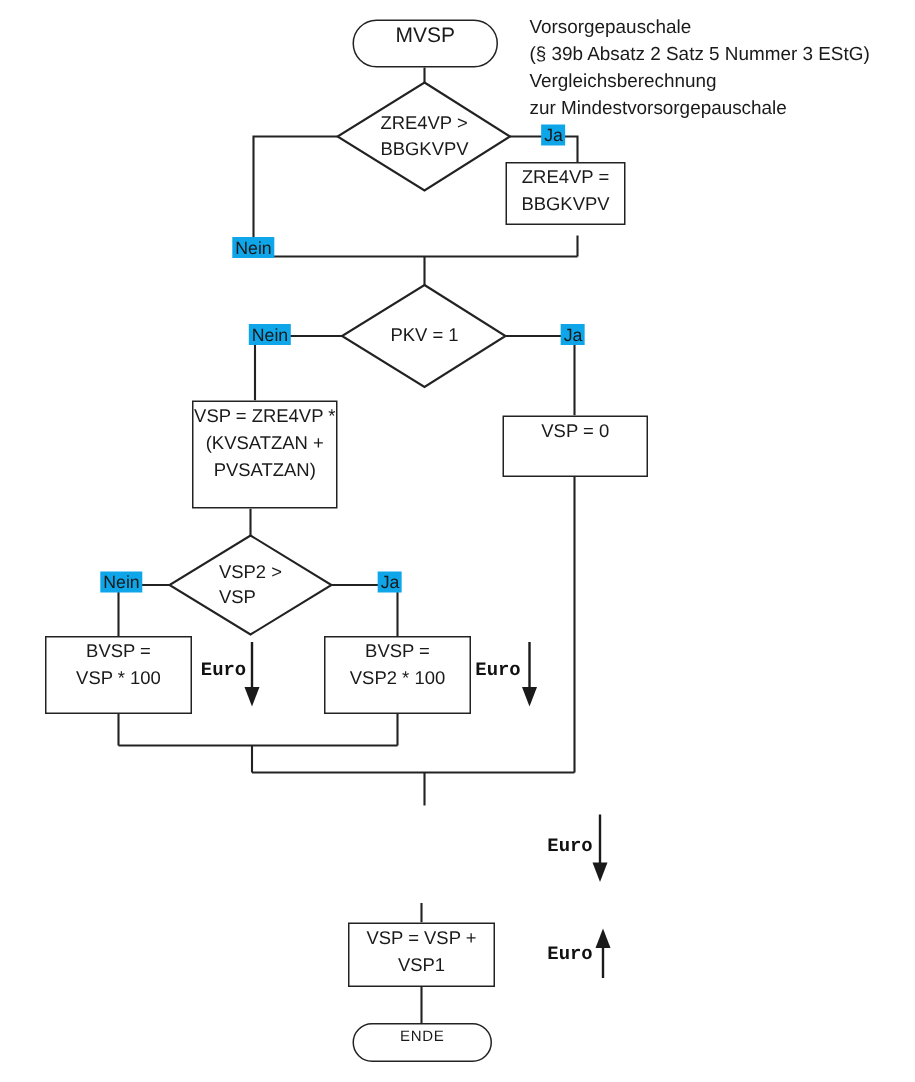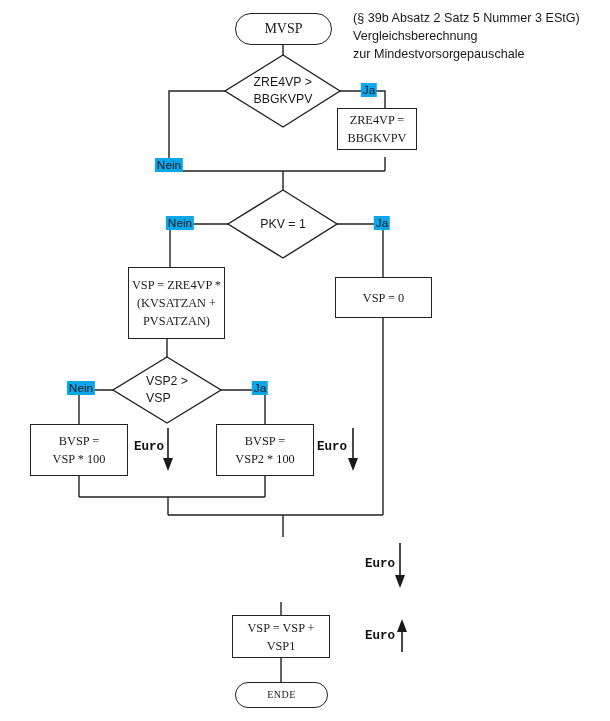--- a/index.html
+++ b/index.html
@@ -38,27 +38,25 @@
   .wires polygon.arrow-head {
     fill: #1a1a1a;
     stroke: none;
   }
   .node {
     position: absolute;
     box-sizing: border-box;
     border: 1.4px solid #222222;
     background: #ffffff;
     display: flex;
-    align-items: center;
     justify-content: center;
     text-align: center;
     font-size: 12.3px;
     line-height: 18px;
     color: #1a1a1a;
-    font-family: Liberation Serif, serif;
   }
   .oval-start { border-radius: 16px; font-size: 14px; }
   .oval-end { border-radius: 13px; font-size: 10px; letter-spacing: 0.5px; }
   .diamond-label {
     position: absolute;
     transform: translate(-50%, -50%);
     text-align: left;
     font-size: 12.3px;
     line-height: 17px;
     white-space: nowrap;
@@ -137,20 +135,21 @@
       <line class="arrow-shaft" x1="400" y1="543" x2="400" y2="576"></line>
       <polygon class="arrow-head" points="395,575 405,575 400,588"></polygon>
     </g>
     <g>
       <line class="arrow-shaft" x1="402" y1="631" x2="402" y2="652"></line>
       <polygon class="arrow-head" points="397,632 407,632 402,619"></polygon>
     </g>
   </svg>
 
   <div class="annotation">
+    <div>Vorsorgepauschale</div>
     <div>(§ 39b Absatz 2 Satz 5 Nummer 3 EStG)</div>
     <div>Vergleichsberechnung</div>
     <div>zur Mindestvorsorgepauschale</div>
   </div>
 
   <div class="node oval-start" style="left:235px;top:13px;width:97px;height:32px">
     <span>MVSP</span>
   </div>
   <div class="node oval-end" style="left:235px;top:682px;width:93px;height:26px">
     <span>ENDE</span>

